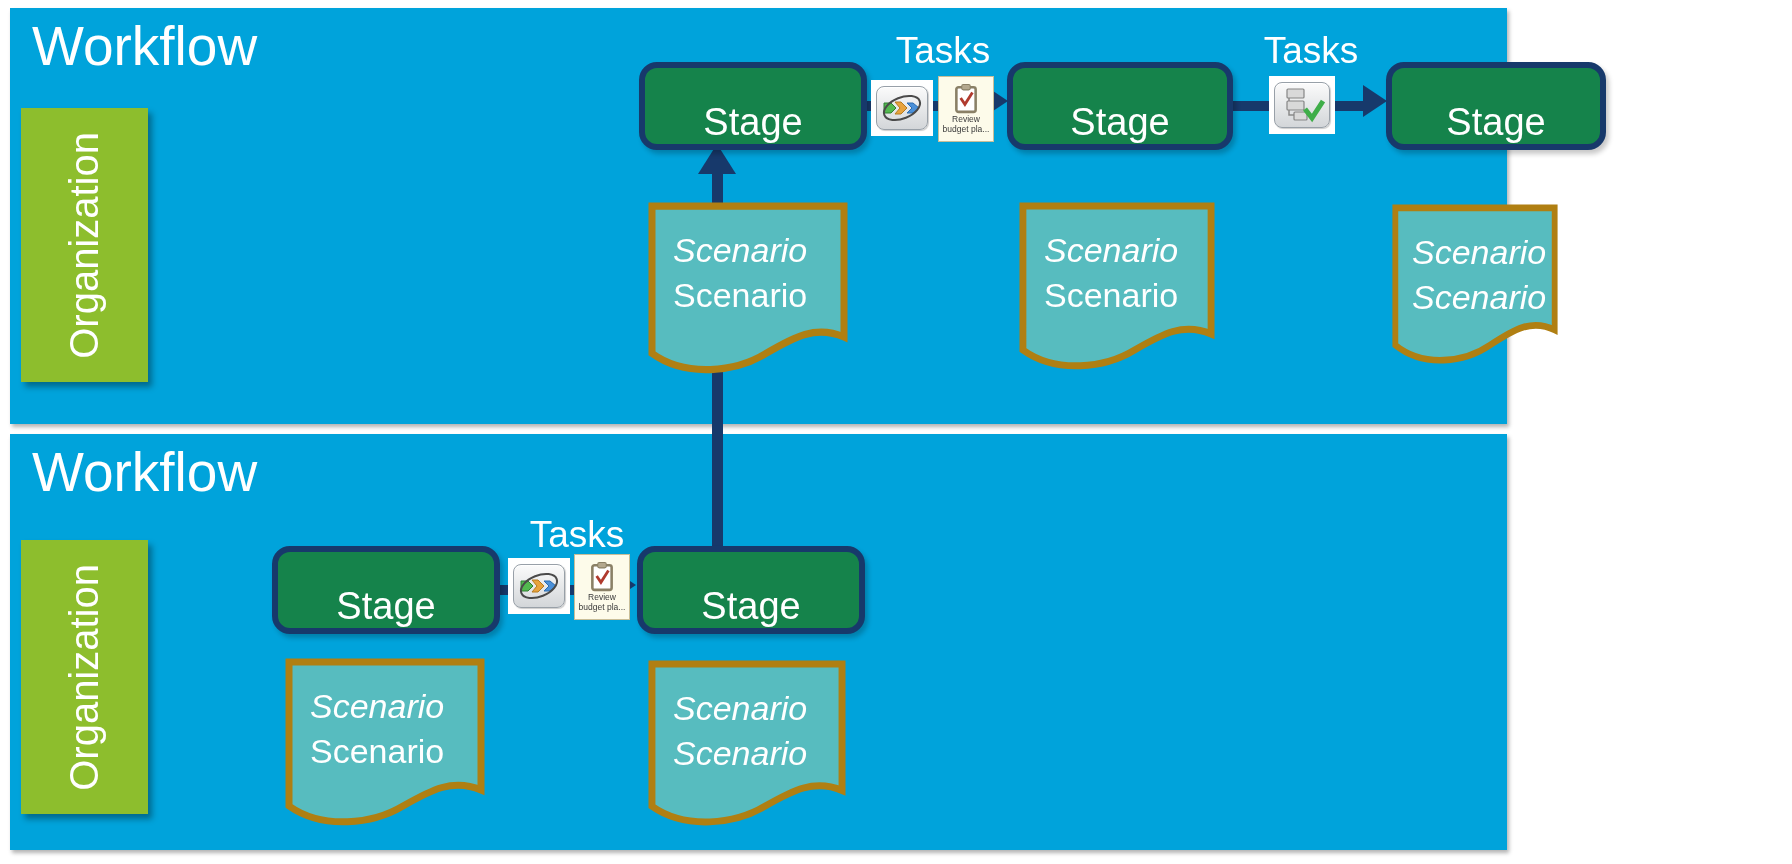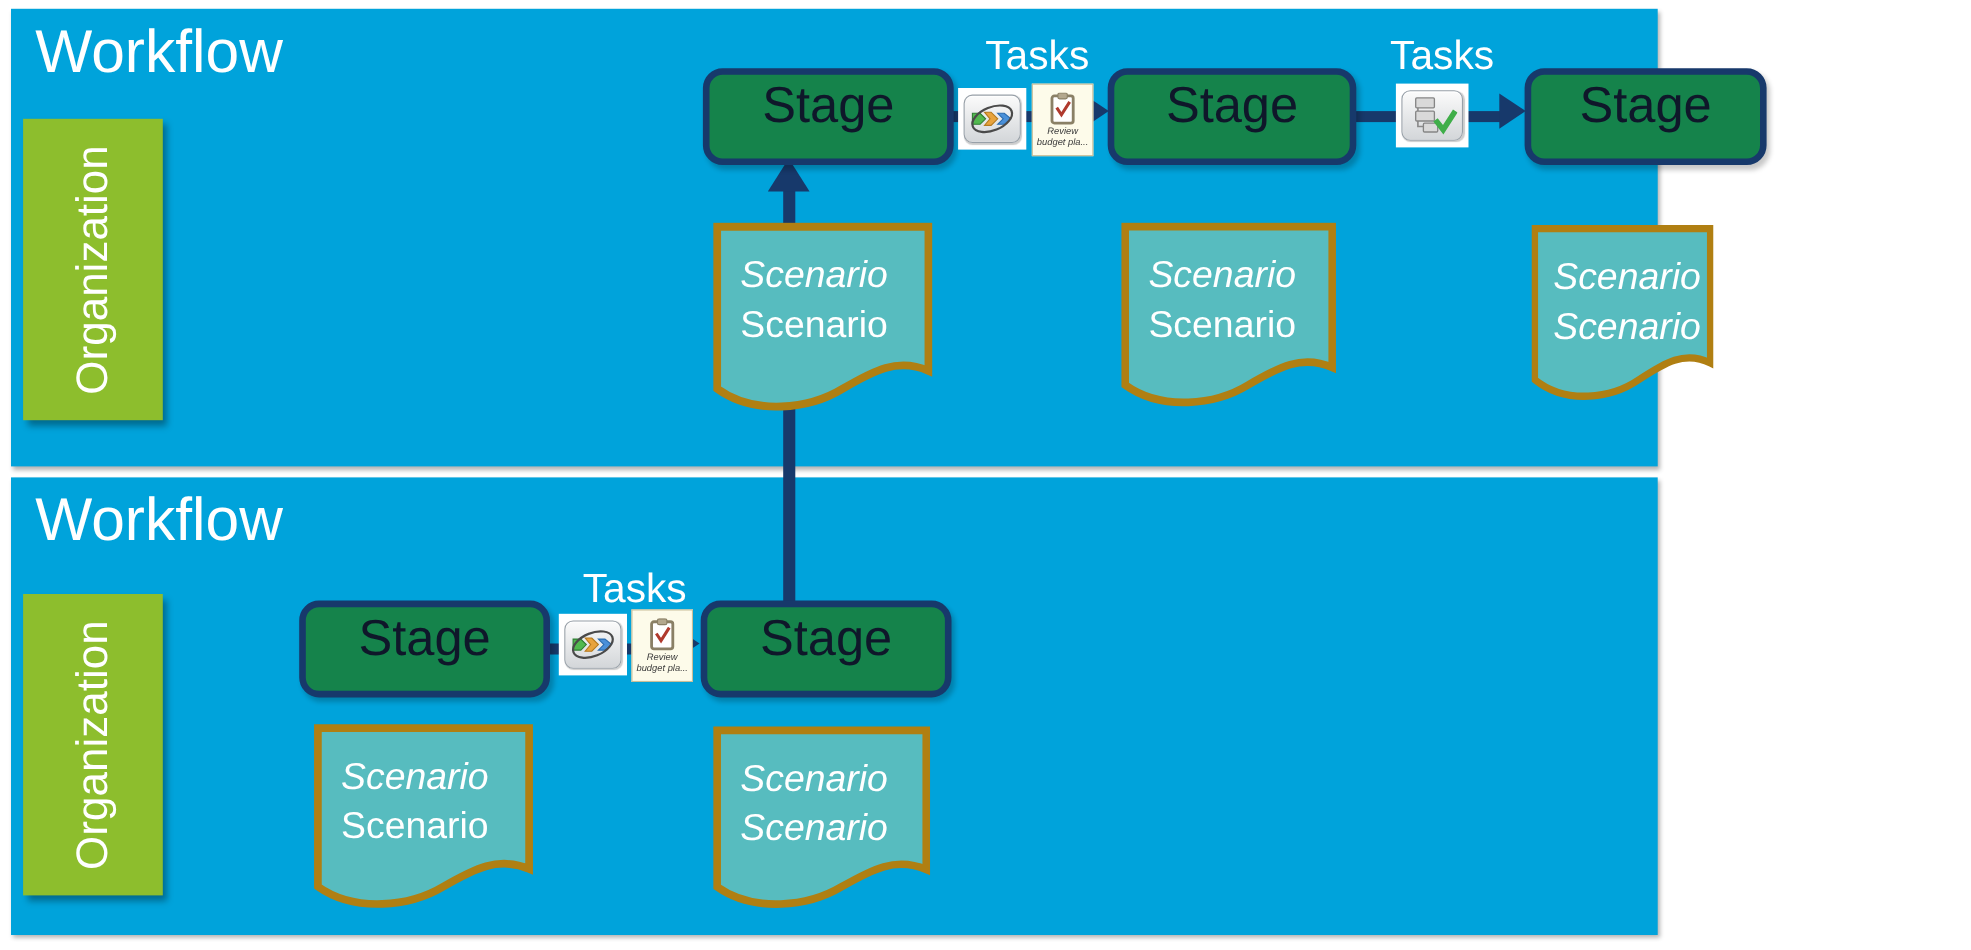--- a/index.html
+++ b/index.html
@@ -17,22 +17,22 @@
 
   .org-box{position:absolute;left:11px;width:127px;height:274px;background:#8DBE2D;
            box-shadow:4px 5px 6px rgba(0,0,0,0.35);
            display:flex;align-items:center;justify-content:center;}
   .org-top{top:100px;}
   .org-bottom{top:106px;}
   .org-text{writing-mode:vertical-rl;transform:rotate(180deg);color:#fff;
             font-size:40px;font-weight:300;}
 
   .stage{position:absolute;height:88px;background:#15834B;border:6px solid #17396B;
-         border-radius:18px;display:flex;align-items:flex-start;justify-content:center;
-         color:#0f172a;font-size:46px;font-weight:300;z-index:6;
+         border-radius:18px;display:flex;align-items:flex-end;justify-content:center;
+         color:#ffffff;font-size:38px;font-weight:300;z-index:6;
          box-shadow:3px 4px 5px rgba(0,0,0,0.22);}
   .stage-t1{left:629px;top:54px;width:228px;}
   .stage-t2{left:997px;top:54px;width:226px;}
   .stage-t3{left:1376px;top:54px;width:220px;}
   .stage-b1{left:262px;top:112px;width:228px;}
   .stage-b2{left:627px;top:112px;width:228px;}
 
   .tasks-label{position:absolute;width:140px;text-align:center;color:#fff;
                font-size:37px;font-weight:300;z-index:6;}
   .tasks-t1{left:863px;top:22px;}
@@ -60,21 +60,21 @@
   .icon-t3{left:1259px;top:68px;width:66px;height:58px;}
   .icon-b1{left:498px;top:124px;width:62px;height:56px;}
   .icon-b2{left:564px;top:120px;width:56px;height:66px;}
 
   .btn{width:52px;height:44px;border-radius:8px;border:1.5px solid #98A0A8;
        background:linear-gradient(#FBFBFB,#D3D6D9);display:flex;align-items:center;
        justify-content:center;box-shadow:inset 0 1px 0 #fff,1px 1px 1px rgba(0,0,0,0.2);}
   .btn-wide{width:56px;height:46px;}
 
   .icon-caption{font-size:8.5px;line-height:9.5px;color:#3A3A3A;text-align:center;
-                margin-top:1px;white-space:nowrap;font-style:italic;}
+                margin-top:1px;white-space:nowrap;}
 
   .scenario{position:absolute;z-index:8;}
   .scenario svg{position:absolute;left:0;top:0;width:100%;height:100%;}
   .scenario-text{position:absolute;left:25px;top:26px;color:#fff;font-size:34px;
                  font-weight:300;line-height:45px;white-space:nowrap;}
   .sc-t1{left:638px;top:194px;width:200px;height:176px;}
   .sc-t2{left:1009px;top:194px;width:196px;height:172px;}
   .sc-t3{left:1382px;top:196px;width:166px;height:164px;}
   .sc-b1{left:275px;top:224px;width:200px;height:172px;}
   .sc-b2{left:638px;top:226px;width:198px;height:170px;}

